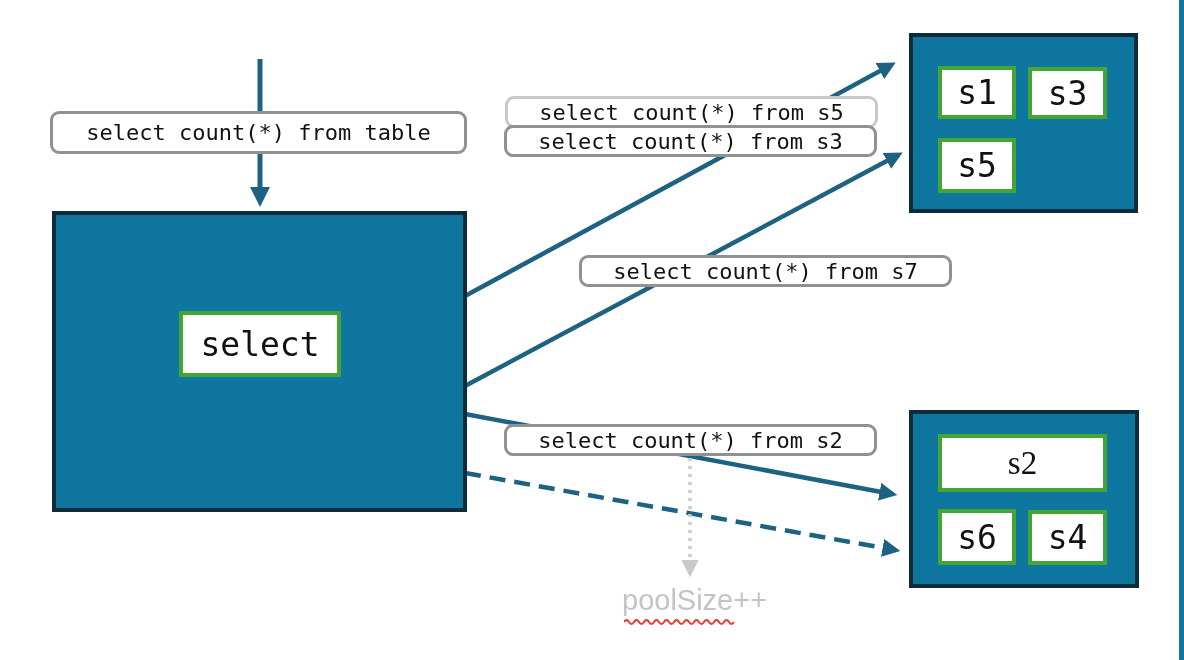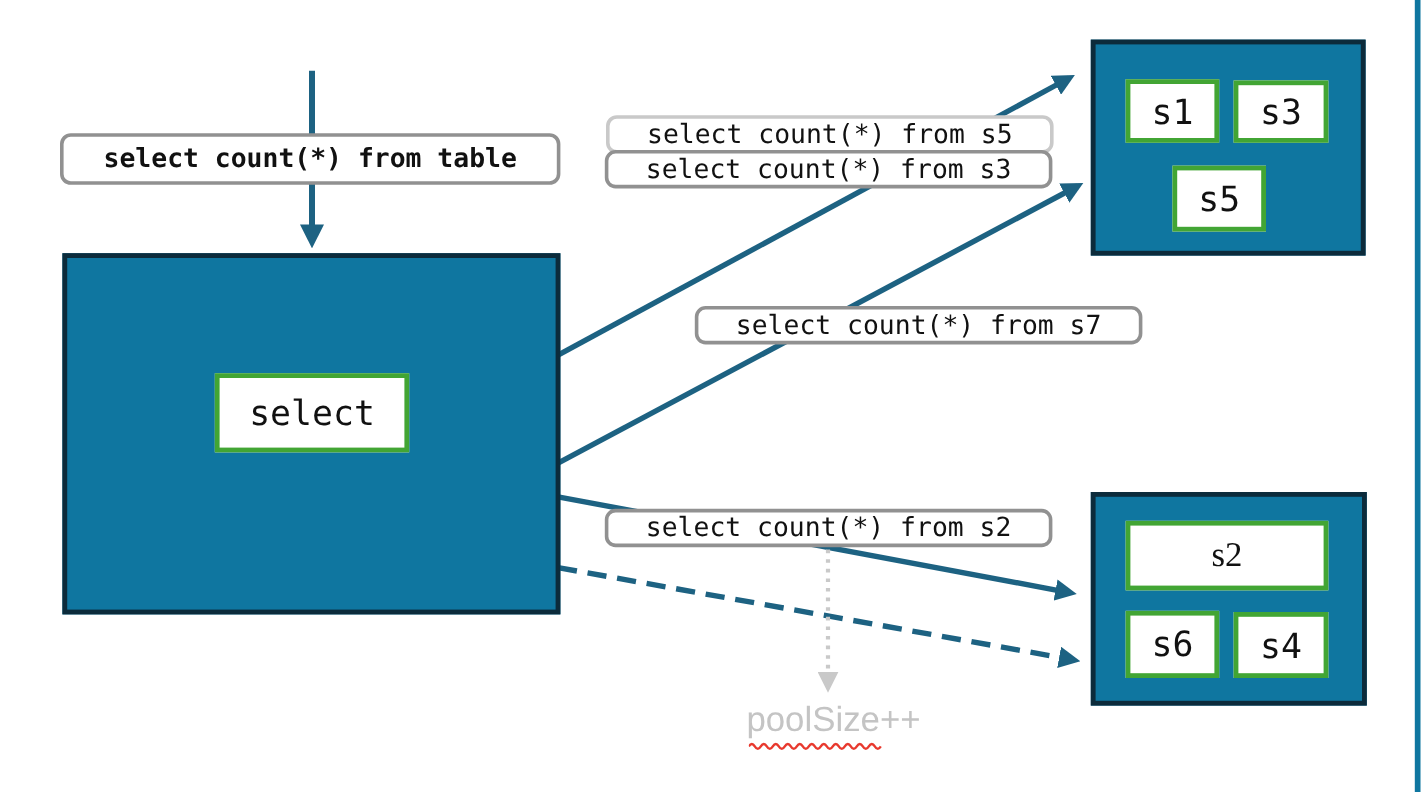--- a/index.html
+++ b/index.html
@@ -22,21 +22,21 @@
   .qlabel.light{border-color:var(--label-border-light);}
 
   .tealbox{
     position:absolute;box-sizing:border-box;z-index:2;
     background:var(--teal-fill);border:4px solid var(--navy-border);
   }
   .shard{
     position:absolute;box-sizing:border-box;
     background:#fff;border:4px solid var(--green-border);
     display:flex;align-items:center;justify-content:center;
-    font-size:29px;color:var(--text-dark);
+    font-size:33px;color:var(--text-dark);
   }
   .pool{
     position:absolute;left:622px;top:584px;width:150px;z-index:1;
     text-align:left;color:var(--pool-gray);
     font-family:"Liberation Sans",sans-serif;font-size:29px;
   }
   .pool svg{display:block;margin:1px 0 0 2px;}
   .squiggle{stroke:var(--squiggle-red);fill:none;stroke-width:2;}
   .edge-strip{
     position:absolute;right:0;top:0;width:5px;height:660px;
@@ -58,39 +58,39 @@
       </marker>
     </defs>
     <line x1="260" y1="59" x2="260" y2="201" class="arrow-teal" stroke-width="5" marker-end="url(#ah-teal)"></line>
     <line x1="465" y1="296" x2="891" y2="65" class="arrow-teal" stroke-width="4.5" marker-end="url(#ah-teal)"></line>
     <line x1="465" y1="386" x2="898" y2="155" class="arrow-teal" stroke-width="4.5" marker-end="url(#ah-teal)"></line>
     <line x1="465" y1="414" x2="892" y2="494" class="arrow-teal" stroke-width="4.5" marker-end="url(#ah-teal)"></line>
     <line x1="465" y1="473" x2="895" y2="550" class="arrow-teal" stroke-width="4.5" stroke-dasharray="16 9" marker-end="url(#ah-teal)"></line>
     <line x1="690" y1="458" x2="690" y2="572" class="arrow-gray" stroke-width="3.5" stroke-dasharray="3 5" marker-end="url(#ah-gray)"></line>
   </svg>
 
-  <div class="qlabel" style="left:50px;top:111px;width:417px;height:43px;font-weight:bold;">select count(*) from table</div>
+  <div class="qlabel" style="left:50px;top:111px;width:417px;height:43px;">select count(*) from table</div>
 
   <div class="qlabel light" style="left:505px;top:96px;width:373px;height:32px;">select count(*) from s5</div>
 
   <div class="qlabel" style="left:504px;top:125px;width:373px;height:32px;">select count(*) from s3</div>
 
   <div class="qlabel" style="left:579px;top:255px;width:373px;height:32px;">select count(*) from s7</div>
 
   <div class="qlabel" style="left:504px;top:424px;width:373px;height:32px;">select count(*) from s2</div>
 
 
   <div class="tealbox" style="left:52px;top:211px;width:415px;height:301px;">
     <div class="shard" style="left:123px;top:96px;width:162px;height:66px;">select</div>
   </div>
 
   <div class="tealbox" style="left:909px;top:33px;width:229px;height:180px;">
     <div class="shard" style="left:25px;top:29px;width:78px;height:53px;">s1</div>
     <div class="shard" style="left:115px;top:30px;width:79px;height:52px;">s3</div>
-    <div class="shard" style="left:25px;top:101px;width:78px;height:55px;margin-left:39px;">s5</div>
+    <div class="shard" style="left:25px;top:101px;width:78px;height:55px;">s5</div>
   </div>
 
   <div class="tealbox" style="left:909px;top:410px;width:230px;height:178px;">
     <div class="shard" style="left:25px;top:20px;width:169px;height:58px;font-family:Liberation Serif, serif;">s2</div>
     <div class="shard" style="left:25px;top:95px;width:78px;height:56px;">s6</div>
     <div class="shard" style="left:115px;top:96px;width:79px;height:55px;">s4</div>
   </div>
 
   <div class="pool">
     <span>poolSize++</span>

